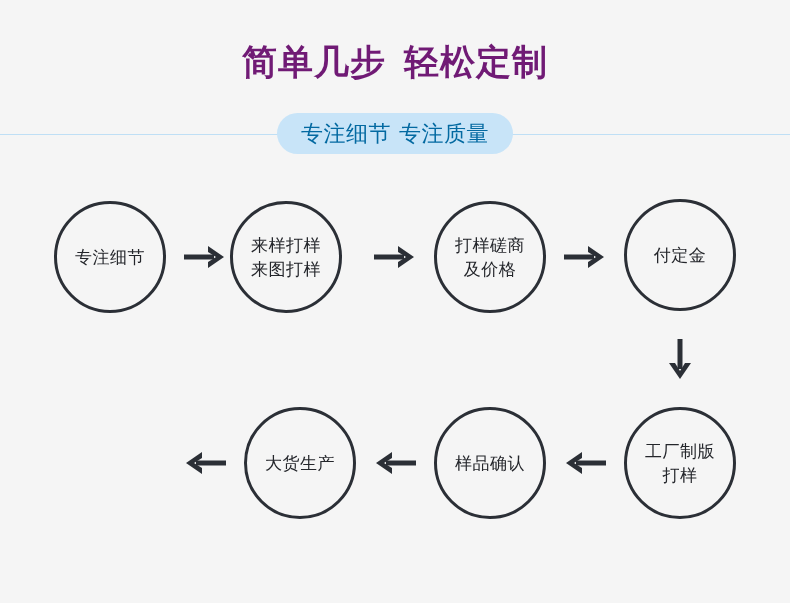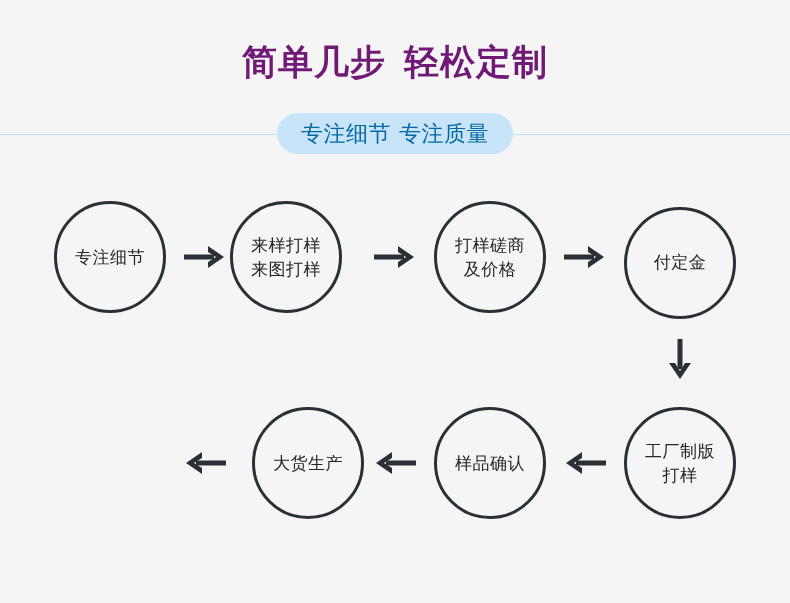--- a/index.html
+++ b/index.html
@@ -161,21 +161,21 @@
       <span class="node-label">专注细节</span>
     </div>
     <div class="node" style="left:286px; top:82px;">
       <span class="node-label">来样打样
 来图打样</span>
     </div>
     <div class="node" style="left:490px; top:82px;">
       <span class="node-label">打样磋商
 及价格</span>
     </div>
-    <div class="node" style="left:680px; top:88px;font-family:Liberation Serif, serif;">
+    <div class="node" style="left:680px; top:80px;">
       <span class="node-label">付定金</span>
     </div>
 
     <div class="arrow-h" style="left:205px; top:82px;">
       <svg width="46" height="30" viewBox="0 0 46 30">
         <path d="M2 15 L32 15" stroke="#2b2f36" stroke-width="5" stroke-linecap="butt" fill="none"></path>
         <path d="M26 4 L42 15 L26 26 L26 20 L34 15 L26 10 Z" fill="#2b2f36"></path>
       </svg>
     </div>
     <div class="arrow-h" style="left:395px; top:82px;">
@@ -191,21 +191,21 @@
       </svg>
     </div>
 
     <div class="arrow-v" style="left:680px; top:185px;">
       <svg width="30" height="46" viewBox="0 0 30 46">
         <path d="M15 2 L15 32" stroke="#2b2f36" stroke-width="5" stroke-linecap="butt" fill="none"></path>
         <path d="M4 26 L15 42 L26 26 L20 26 L15 34 L10 26 Z" fill="#2b2f36"></path>
       </svg>
     </div>
 
-    <div class="node" style="left:308px; top:288px;">
+    <div class="node" style="left:300px; top:288px;">
       <span class="node-label">大货生产</span>
     </div>
     <div class="node" style="left:680px; top:288px;">
       <span class="node-label">工厂制版
 打样</span>
     </div>
     <div class="node" style="left:490px; top:288px;">
       <span class="node-label">样品确认</span>
     </div>
 

